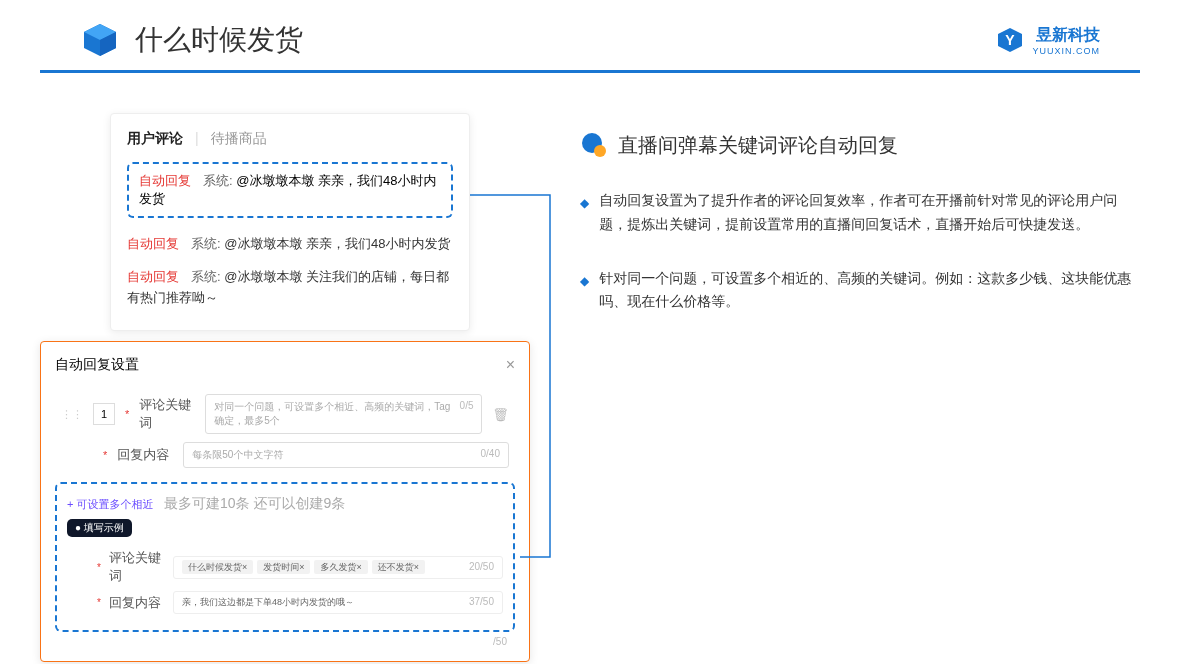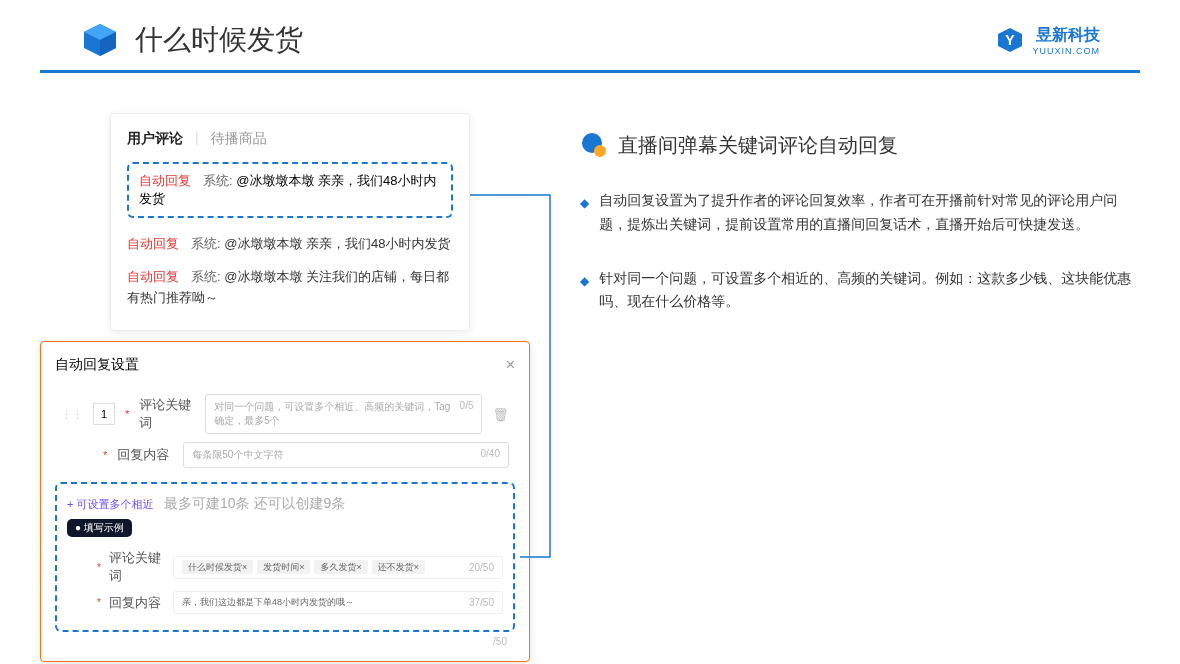--- a/index.html
+++ b/index.html
@@ -29,21 +29,21 @@
 .red-star { color: #e53935; }
 .label-text { color: #555; width: 56px; font-size: 13px; }
 .input-box { flex: 1; border: 1px solid #ddd; border-radius: 3px; padding: 5px 8px; font-size: 10px; color: #aaa; display: flex; justify-content: space-between; }
 .counter { color: #bbb; font-size: 10px; }
 .trash { color: #bbb; font-size: 13px; }
 .dashed-section { border: 2px dashed #1976d2; border-radius: 6px; padding: 10px; margin-top: 14px; }
 .add-link { color: #6a4cff; font-size: 11px; }
 .add-sub { color: #aaa; font-size: 14px; margin-left: 6px; }
 .example-tag { background: #0f172a; color: #fff; font-size: 10px; padding: 2px 8px; border-radius: 5px; display: inline-block; margin: 6px 0; }
 .tag-chip { background: #f2f2f2; color: #666; font-size: 9px; padding: 2px 6px; border-radius: 2px; margin-right: 4px; }
-.example-input { border: 1px solid #eee; border-radius: 3px; padding: 4px 8px; font-size: 9px; display: flex; align-items: center; justify-content: space-between; flex: 1; }
+.example-input { border: 1px solid #eee; border-radius: 3px; padding: 4px 8px; font-size: 9px; display: flex; align-items: flex-start; justify-content: space-between; flex: 1; }
 .example-row { display: flex; align-items: center; gap: 8px; margin: 6px 0; font-size: 10px; padding-left: 30px; }
 .right-panel { flex: 1; padding-top: 10px; }
 .section-title { display: flex; align-items: center; gap: 10px; font-size: 20px; color: #333; margin-bottom: 30px; margin-top: 8px; }
 .bullet-item { display: flex; gap: 10px; margin-bottom: 30px; font-size: 14px; line-height: 1.7; color: #333; }
 .diamond { color: #1976d2; font-size: 12px; margin-top: 4px; }
 .chat-icon { width: 28px; height: 28px; flex-shrink: 0; }
 </style>
 </head>
 <body>
 

